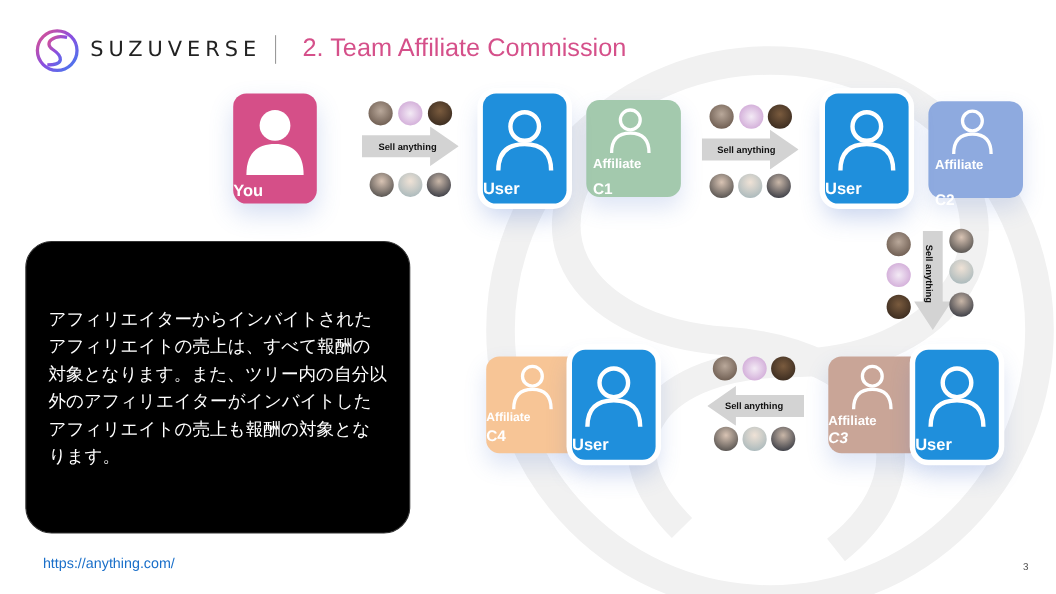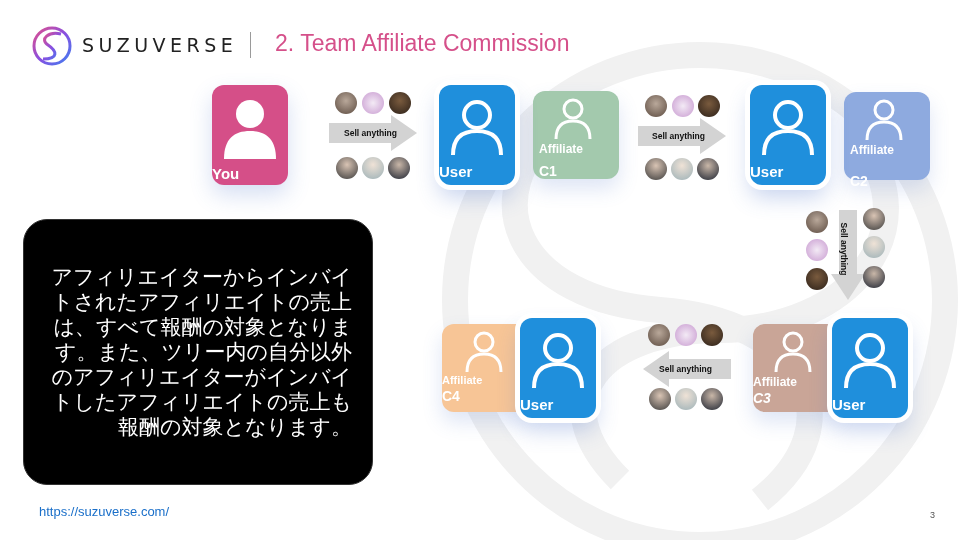--- a/index.html
+++ b/index.html
@@ -27,21 +27,21 @@
 
   
   .arrow { position: absolute; }
   .arrow-text { position: absolute; font-size: 8.5px; font-weight: 700; color: #111; white-space: nowrap; }
 
   
   .avatar { position: absolute; width: 22px; height: 22px; border-radius: 50%; overflow: hidden; }
 
   
   .info-box { position: absolute; left: 23px; top: 219px; width: 350px; height: 266px; background: #000; border-radius: 24px; border: 1px solid #333; display: flex; align-items: center; justify-content: center; padding: 0 20px; }
-  .info-text { color: #fff; font-size: 21px; line-height: 25px; text-align: right; font-family: "DejaVu Sans", sans-serif; }
+  .info-text { color: #fff; font-size: 16px; line-height: 25px; text-align: left; font-family: "DejaVu Sans", sans-serif; }
 
   .footer-url { position: absolute; left: 39px; top: 504px; font-size: 13px; color: #1a6fc9; }
   .page-num { position: absolute; left: 930px; top: 510px; font-size: 9px; color: #555; }
 </style>
 </head>
 <body>
 
 <svg class="bg-watermark" viewBox="0 0 960 540">
   <g fill="none" stroke="#f1f1f1" stroke-width="26">
     <circle cx="700" cy="300" r="245"></circle>
@@ -178,14 +178,14 @@
     <circle cx="28" cy="16" r="13" fill="none" stroke="#fff" stroke-width="4"></circle>
     <path d="M 4 56 C 4 38, 14 32, 28 32 C 42 32, 52 38, 52 56" fill="none" stroke="#fff" stroke-width="4"></path>
   </svg>
   <div class="lbl" style="top:78px;">User</div>
 </div>
 
 <div class="info-box">
   <div class="info-text">アフィリエイターからインバイトされたアフィリエイトの売上は、すべて報酬の対象となります。また、ツリー内の自分以外のアフィリエイターがインバイトしたアフィリエイトの売上も報酬の対象となります。</div>
 </div>
 
-<a class="footer-url">https://suzuverse.com/</a>
+<a class="footer-url">https://anything.com/</a>
 <div class="page-num">3</div>
 
 </body></html>

